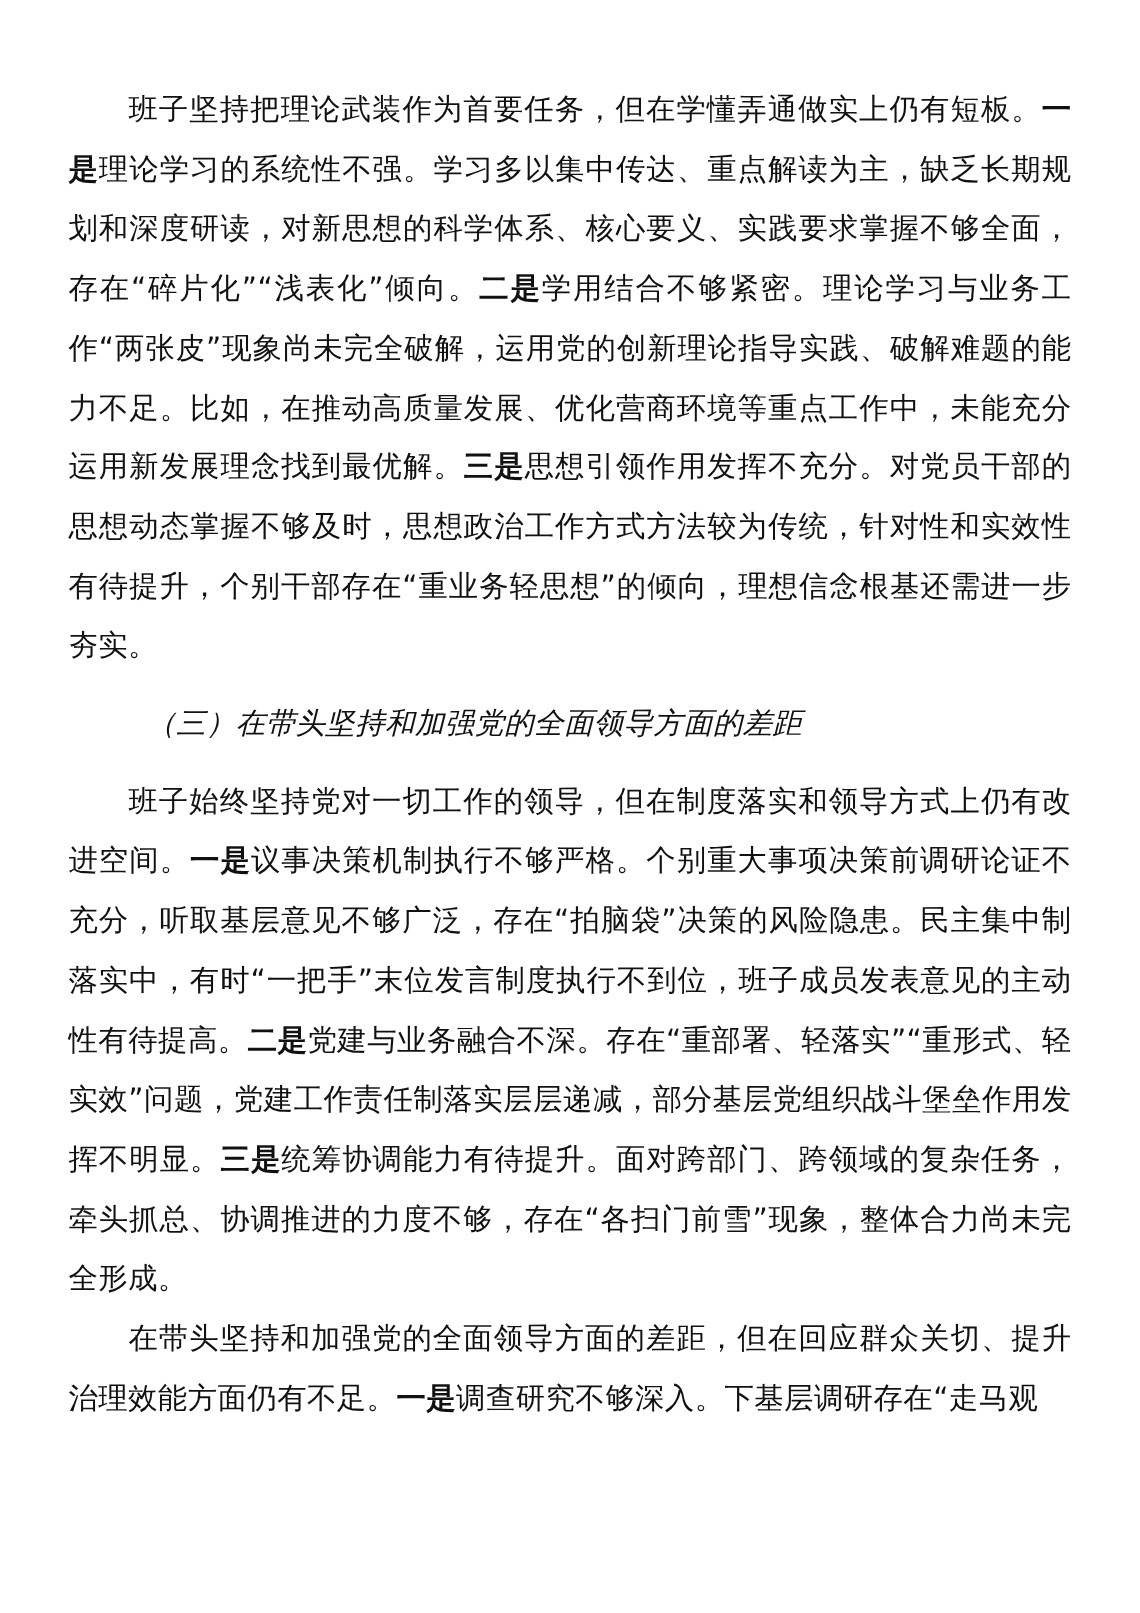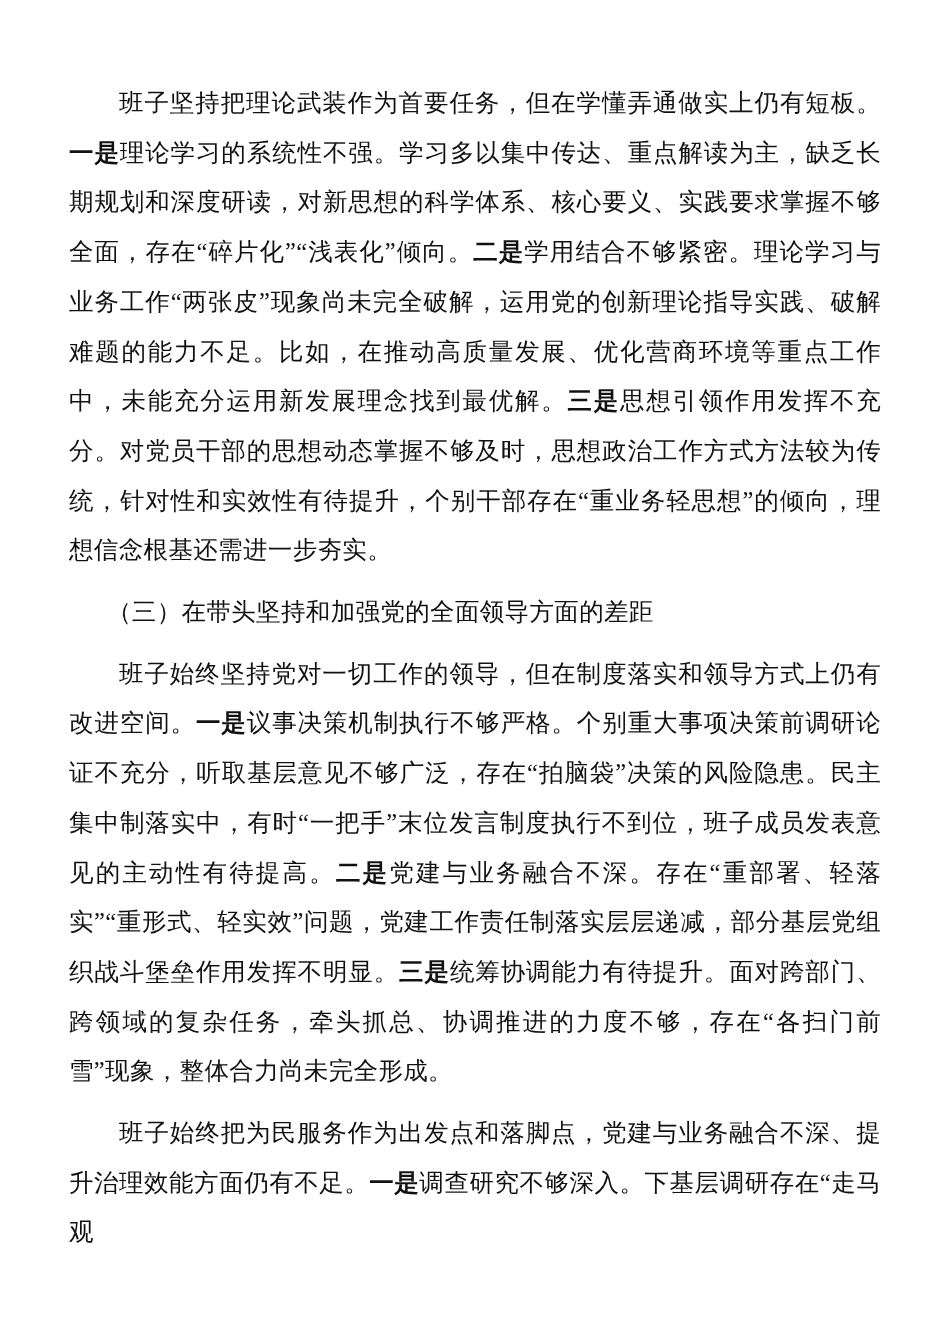--- a/index.html
+++ b/index.html
@@ -18,44 +18,44 @@
       left: 57px;
       top: 66px;
       width: 836px;
       color: #111111;
       font-family: "DejaVu Sans", "Liberation Sans", sans-serif;
       font-size: 24.5px;
       line-height: 49.7px;
       letter-spacing: 0.35px;
     }
     .para {
-      margin: 12px;
+      margin: 0;
       text-indent: 50px;
       text-align: justify;
       text-justify: inter-character;
       word-break: break-all;
-      font-family: Liberation Serif, serif;
     }
     .heading {
-      margin: 0;
+      margin: 15px;
       text-indent: 50px;
       text-align: justify;
       word-break: break-all;
+      font-style: italic;
     }
     .bold {
       font-weight: bold;
     }
   </style>
 </head>
 <body>
 
 <div class="page">
 
   <p class="para"><span>班子坚持把理论武装作为首要任务，但在学懂弄通做实上仍有短板。</span><span class="bold">一是</span><span>理论学习的系统性不强。学习多以集中传达、重点解读为主，缺乏长期规划和深度研读，对新思想的科学体系、核心要义、实践要求掌握不够全面，存在“碎片化”“浅表化”倾向。</span><span class="bold">二是</span><span>学用结合不够紧密。理论学习与业务工作“两张皮”现象尚未完全破解，运用党的创新理论指导实践、破解难题的能力不足。比如，在推动高质量发展、优化营商环境等重点工作中，未能充分运用新发展理念找到最优解。</span><span class="bold">三是</span><span>思想引领作用发挥不充分。对党员干部的思想动态掌握不够及时，思想政治工作方式方法较为传统，针对性和实效性有待提升，个别干部存在“重业务轻思想”的倾向，理想信念根基还需进一步夯实。</span></p>
 
   <p class="heading">（三）在带头坚持和加强党的全面领导方面的差距</p>
 
   <p class="para"><span>班子始终坚持党对一切工作的领导，但在制度落实和领导方式上仍有改进空间。</span><span class="bold">一是</span><span>议事决策机制执行不够严格。个别重大事项决策前调研论证不充分，听取基层意见不够广泛，存在“拍脑袋”决策的风险隐患。民主集中制落实中，有时“一把手”末位发言制度执行不到位，班子成员发表意见的主动性有待提高。</span><span class="bold">二是</span><span>党建与业务融合不深。存在“重部署、轻落实”“重形式、轻实效”问题，党建工作责任制落实层层递减，部分基层党组织战斗堡垒作用发挥不明显。</span><span class="bold">三是</span><span>统筹协调能力有待提升。面对跨部门、跨领域的复杂任务，牵头抓总、协调推进的力度不够，存在“各扫门前雪”现象，整体合力尚未完全形成。</span></p>
 
 
-  <p class="para"><span>班子始终把为民服务作为出发点和落脚点，党建与业务融合不深、提升治理效能方面仍有不足。</span><span class="bold">一是</span><span>调查研究不够深入。下基层调研存在“走马观</span></p>
+  <p class="para"><span>在带头坚持和加强党的全面领导方面的差距，但在回应群众关切、提升治理效能方面仍有不足。</span><span class="bold">一是</span><span>调查研究不够深入。下基层调研存在“走马观</span></p>
 
 </div>
 
 </body></html>

